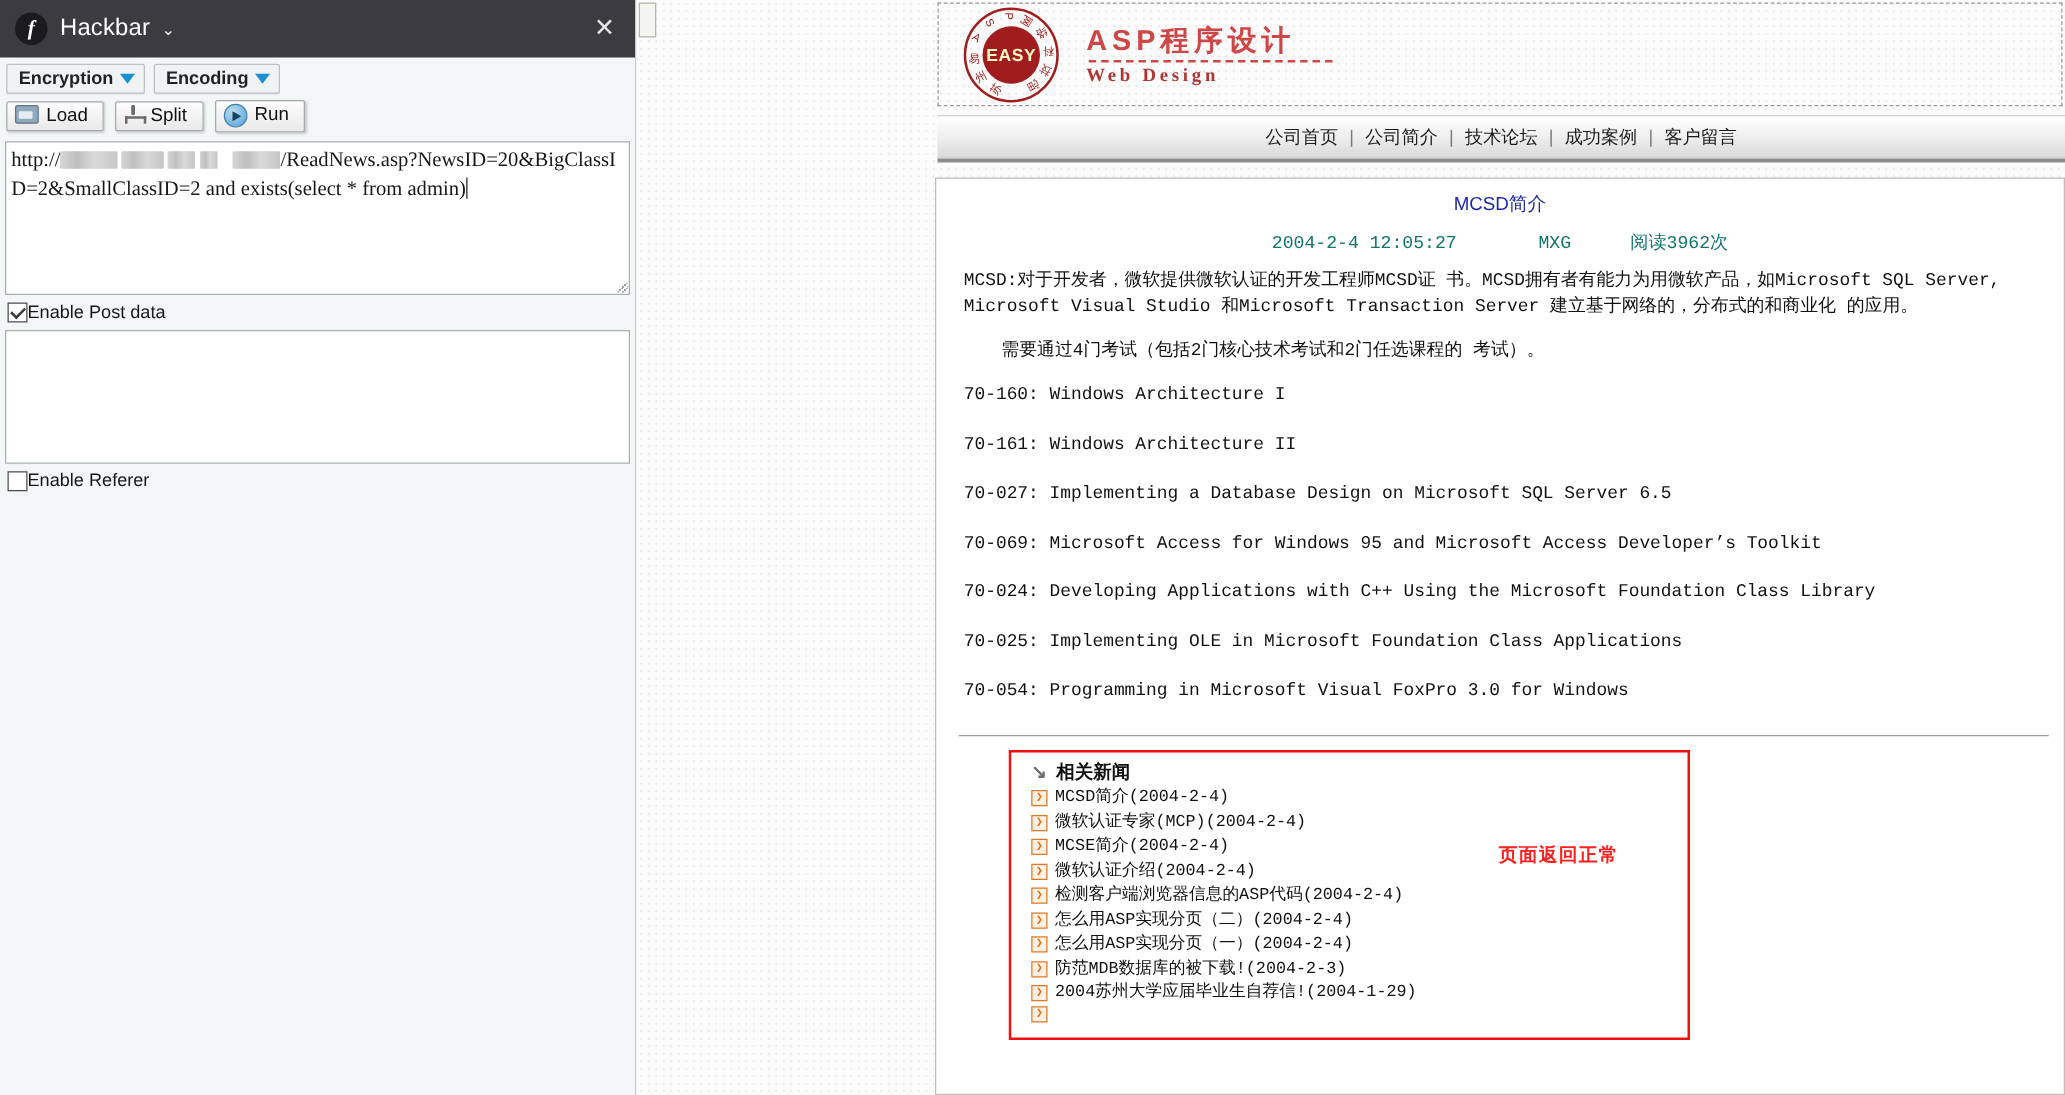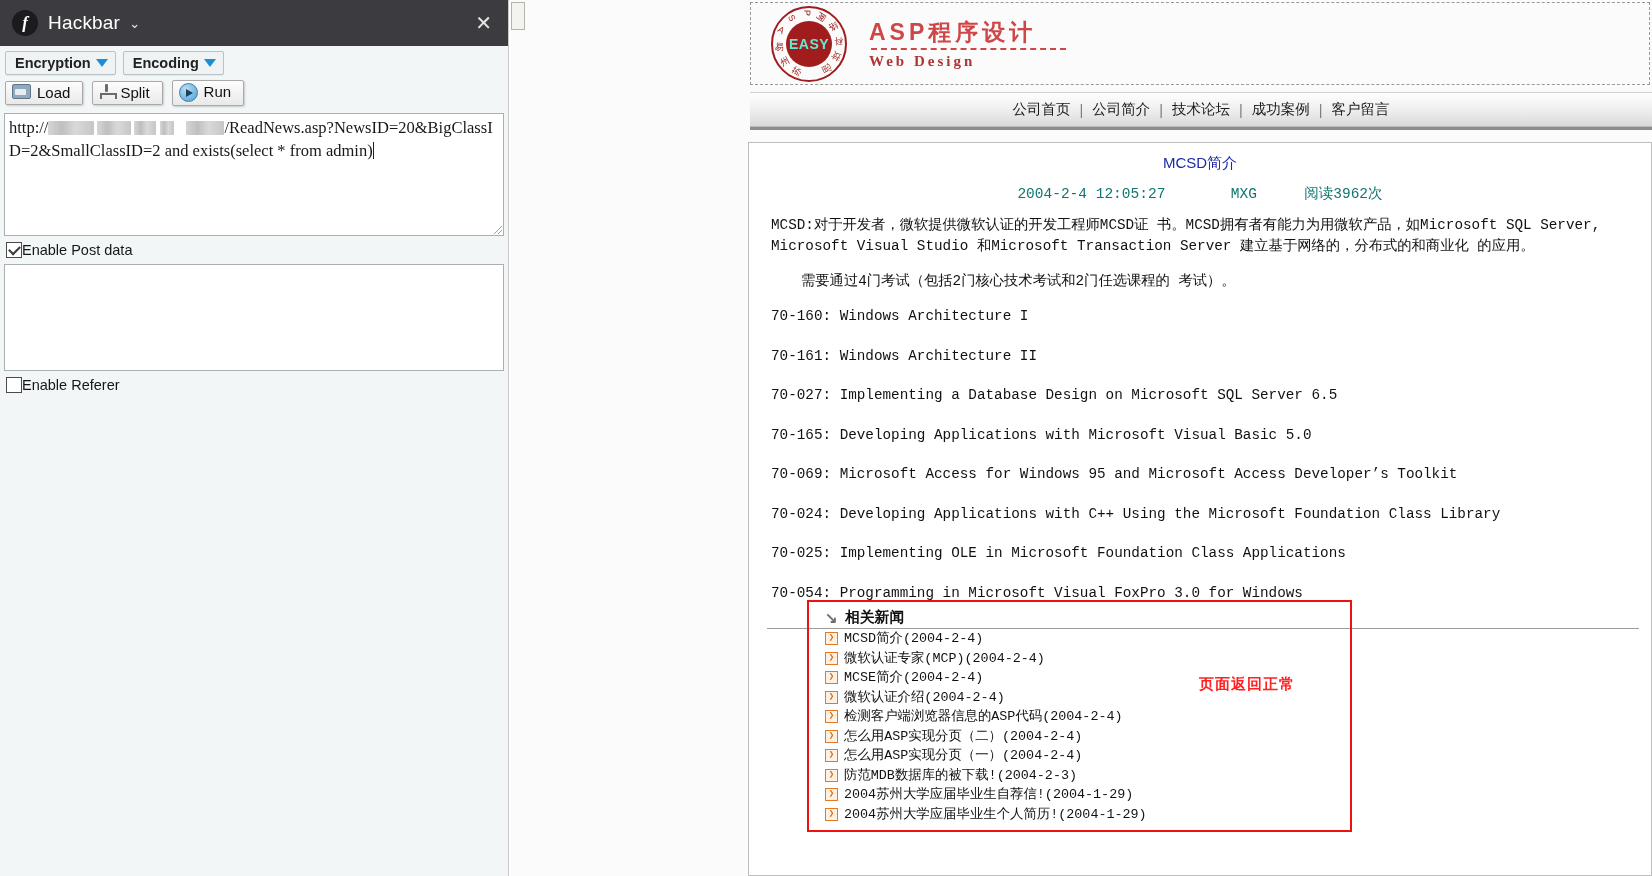--- a/index.html
+++ b/index.html
@@ -134,21 +134,21 @@
     position:absolute;left:240px;top:2px;width:900px;height:83px;
     border:1px dashed #9a9a9a;box-sizing:border-box;
     display:flex;align-items:center;
   }
   .seal{
     width:72px;height:72px;border-radius:50%;border:2px solid #a11d1d;
     margin-left:20px;position:relative;flex:0 0 auto;
     display:flex;align-items:center;justify-content:center;
   }
   .seal-inner{
-    width:46px;height:46px;border-radius:50%;background:#a11d1d;color:#5eead4;
+    width:46px;height:46px;border-radius:50%;background:#a11d1d;color:#fef9c3;
     display:flex;align-items:center;justify-content:center;
     font-size:14px;font-weight:bold;letter-spacing:.5px;
   }
   .seal-ring{
     position:absolute;left:0;top:0;width:100%;height:100%;
     color:#a11d1d;font-size:9px;
   }
   .seal-ring span{
     position:absolute;left:50%;top:50%;transform-origin:0 0;
     white-space:nowrap;
@@ -340,21 +340,20 @@
       <span>阅读3962次</span>
     </div>
 
     <div class="art-body">
       <div class="art-p">MCSD:对于开发者，微软提供微软认证的开发工程师MCSD证 书。MCSD拥有者有能力为用微软产品，如Microsoft SQL Server, Microsoft Visual Studio 和Microsoft Transaction Server 建立基于网络的，分布式的和商业化 的应用。</div>
       <div class="art-p art-indent">需要通过4门考试（包括2门核心技术考试和2门任选课程的 考试）。</div>
       <div id="exam-list">
           <div class="art-line">70-160: Windows Architecture I</div>
           <div class="art-line">70-161: Windows Architecture II</div>
           <div class="art-line">70-027: Implementing a Database Design on Microsoft SQL Server 6.5</div>
-          <div class="art-line">70-165: Developing Applications with Microsoft Visual Basic 5.0</div>
           <div class="art-line">70-069: Microsoft Access for Windows 95 and Microsoft Access Developer’s Toolkit</div>
           <div class="art-line">70-024: Developing Applications with C++ Using the Microsoft Foundation Class Library</div>
           <div class="art-line">70-025: Implementing OLE in Microsoft Foundation Class Applications</div>
           <div class="art-line">70-054: Programming in Microsoft Visual FoxPro 3.0 for Windows</div>
         </div>
     </div>
 
     <div class="art-sep"></div>
 
     <div class="relbox">
@@ -394,20 +393,19 @@
           <div class="rel-item">
             <span class="bullet">❯</span>
             <span>防范MDB数据库的被下载!(2004-2-3)</span>
           </div>
           <div class="rel-item">
             <span class="bullet">❯</span>
             <span>2004苏州大学应届毕业生自荐信!(2004-1-29)</span>
           </div>
           <div class="rel-item">
             <span class="bullet">❯</span>
-            <span>2004苏州大学应届毕业生个人简历!(2004-1-29)</span>
           </div>
         </div>
     </div>
 
     <div class="annot">页面返回正常</div>
   </div>
 </div>
 
 </body></html>

